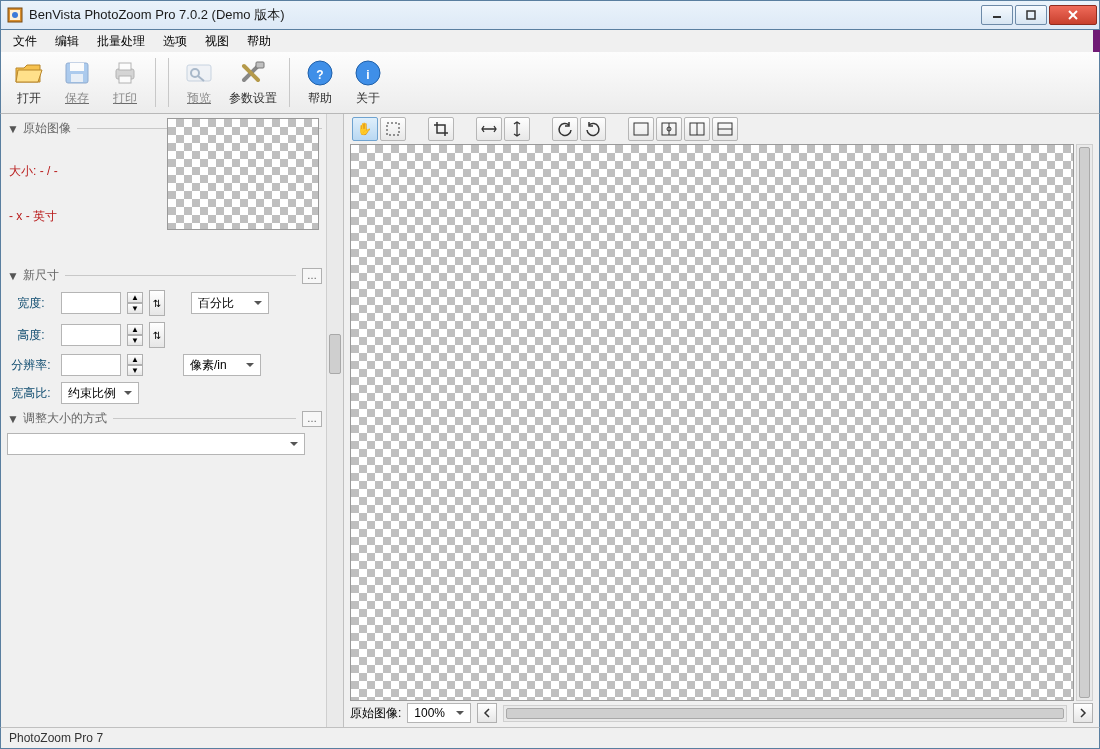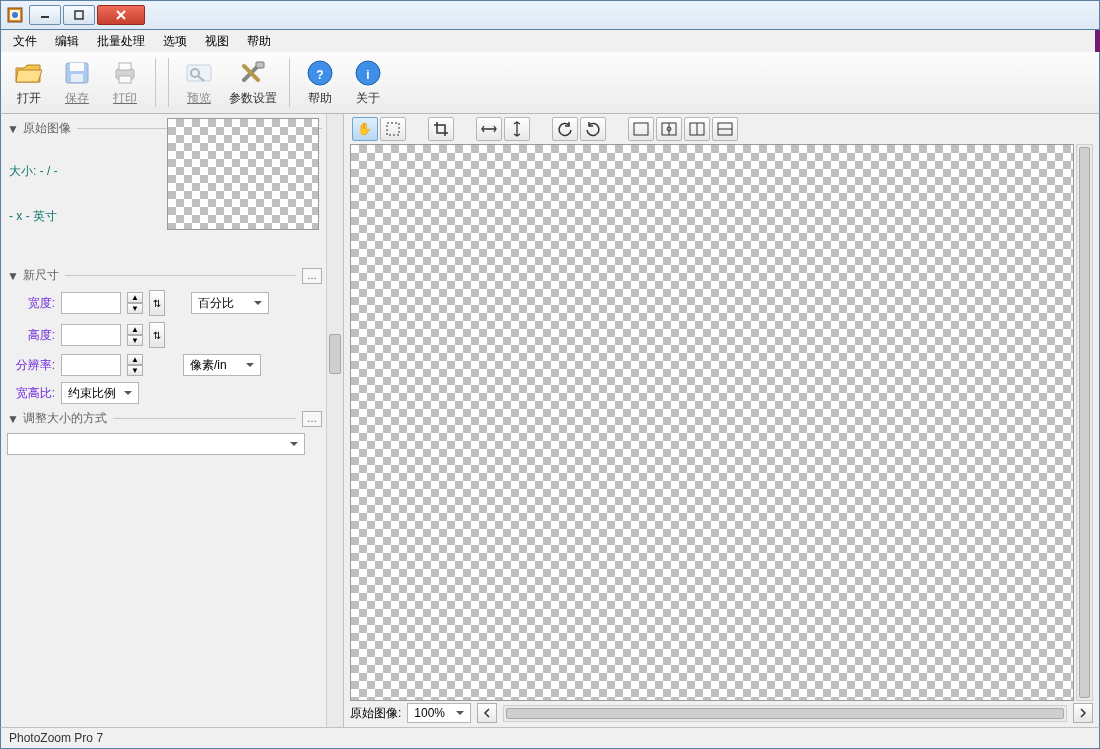--- a/index.html
+++ b/index.html
@@ -8,21 +8,21 @@
 
 .titlebar { height: 30px; background: linear-gradient(#eaf3fb,#dde9f6); border: 1px solid #5a7fa0; display: flex; align-items: center; padding: 0 2px 0 6px; }
 .titlebar .icon { width: 16px; height: 16px; margin-right: 6px; display:flex;align-items:center;justify-content:center; }
 .titlebar .title { flex: 1; color: #1a1a1a; font-size: 13px; }
 .winbtns { display: flex; gap: 2px; }
 .winbtn { width: 32px; height: 20px; border: 1px solid #6d8aa8; border-radius: 2px; display:flex;align-items:center;justify-content:center; background: linear-gradient(#f6fafe,#d7e5f2); cursor:pointer; }
 .winbtn.close { width: 48px; background: linear-gradient(#ef6b5a,#c8402e); border-color:#8e2c1f; color:#fff; }
 .winbtn svg { display:block; }
 
 
-.menubar { height: 22px; background:#f0f0f0; border-left:1px solid #5a7fa0; border-right:5px solid #701a75; display:flex; align-items:center; padding:0 4px; gap:2px; }
+.menubar { height: 22px; background:#f0f0f0; border-left:1px solid #5a7fa0; border-right:7px solid #701a75; display:flex; align-items:center; padding:0 4px; gap:2px; }
 .menuitem { padding: 2px 8px; cursor:pointer; }
 
 
 .toolbar { height: 62px; background: linear-gradient(#fdfdfd,#ececec); border:1px solid #b8b8b8; border-top:none; border-left:1px solid #5a7fa0; border-right:1px solid #5a7fa0; display:flex; align-items:stretch; padding:2px 4px; }
 .tb-group { display:flex; align-items:stretch; }
 .tb-btn { width:48px; display:flex; flex-direction:column; align-items:center; justify-content:center; gap:2px; border-radius:3px; cursor:pointer; }
 .tb-btn.wide { width:76px; }
 .tb-btn.disabled { opacity:.55; cursor:default;text-decoration:underline; }
 .tb-btn .ico { width:30px; height:30px; display:flex; align-items:center; justify-content:center; }
 .tb-btn .lbl { font-size:12px; color:#333; white-space:nowrap; }
@@ -44,24 +44,24 @@
 .checker { background-image:
   linear-gradient(45deg,#bfbfbf 25%,transparent 25%),
   linear-gradient(-45deg,#bfbfbf 25%,transparent 25%),
   linear-gradient(45deg,transparent 75%,#bfbfbf 75%),
   linear-gradient(-45deg,transparent 75%,#bfbfbf 75%);
   background-size:16px 16px;
   background-position:0 0,0 8px,8px -8px,-8px 0;
   background-color:#ffffff;
 }
 
-.kv { color:#0f766e; margin:8px 0 0 2px; }
+.kv { color:#b91c1c; margin:8px 0 0 2px; }
 
 .formrow { display:flex; align-items:center; gap:6px; margin:6px 0; }
-.formrow .lab { width:48px; text-align:right; color:#6d28d9; }
+.formrow .lab { width:48px; text-align:center; color:#0c4a6e; }
 .txtin { width:60px; height:22px; border:1px solid #b5b5b5; background:#fff; padding:0 4px; }
 .spin { display:flex; flex-direction:column; }
 .spin button { width:16px; height:11px; border:1px solid #b0b0b0; background:linear-gradient(#fff,#e6e6e6); font-size:8px; line-height:8px; padding:0; cursor:pointer;}
 .chainbtn { width:16px; height:26px; border:1px solid #b0b0b0; background:linear-gradient(#fff,#e6e6e6); display:flex;align-items:center;justify-content:center; cursor:pointer; font-size:10px;}
 .select { height:22px; border:1px solid #b5b5b5; background:#fff; display:flex; align-items:center; padding:0 18px 0 6px; position:relative; cursor:pointer; min-width:78px;}
 .select::after { content:""; position:absolute; right:6px; top:50%; margin-top:-2px; border:4px solid transparent; border-top-color:#555; }
 .wide-select{ width:298px; }
 
 
 .canvaswrap { flex:1; display:flex; flex-direction:column; background:#f0f0f0; }
@@ -89,20 +89,21 @@
 <body>
 
 <div class="titlebar">
   <span class="icon">
     <svg width="16" height="16">
         <rect x="1" y="1" width="14" height="14" fill="#d98f2e" stroke="#7a4a10"></rect>
         <rect x="3" y="3" width="10" height="10" fill="#fff2d9"></rect>
         <circle cx="8" cy="8" r="3" fill="#3d7bd9"></circle>
       </svg>
   </span>
+  <span class="title">BenVista PhotoZoom Pro 7.0.2 (Demo 版本)</span>
   <div class="winbtns">
     <div class="winbtn">
         <svg width="10" height="10">
           <line x1="1" y1="7" x2="9" y2="7" stroke="#333" stroke-width="2"></line>
         </svg>
       </div>
     <div class="winbtn">
         <svg width="10" height="10">
           <rect x="1" y="1" width="8" height="8" fill="none" stroke="#333" stroke-width="1.5"></rect>
         </svg>

